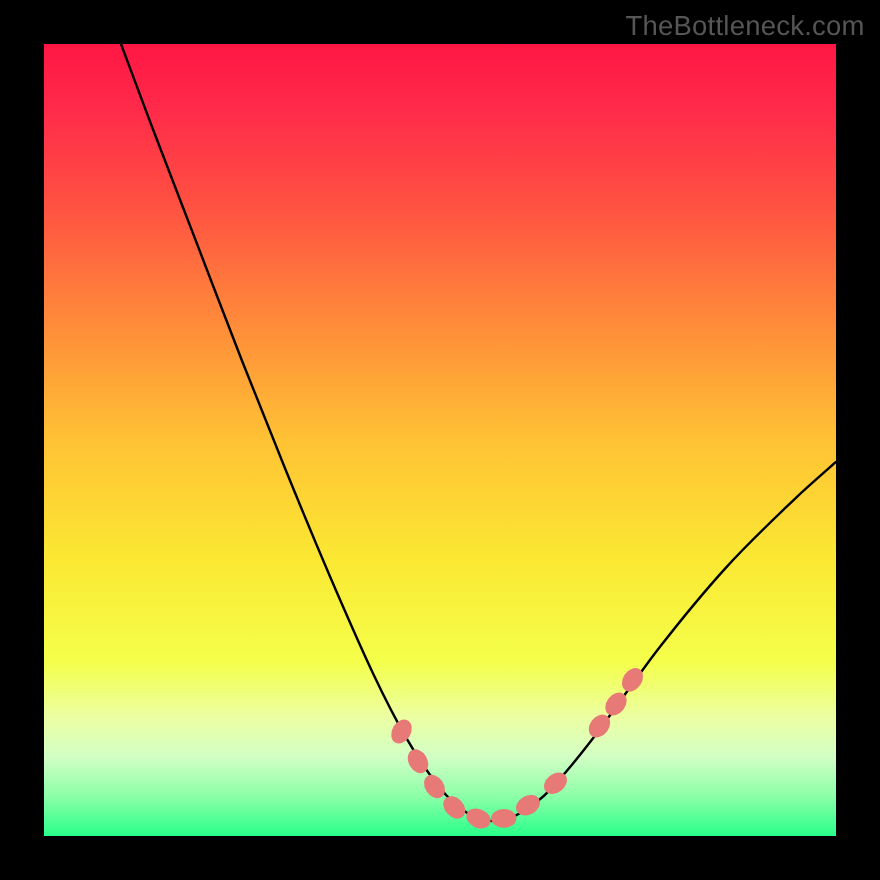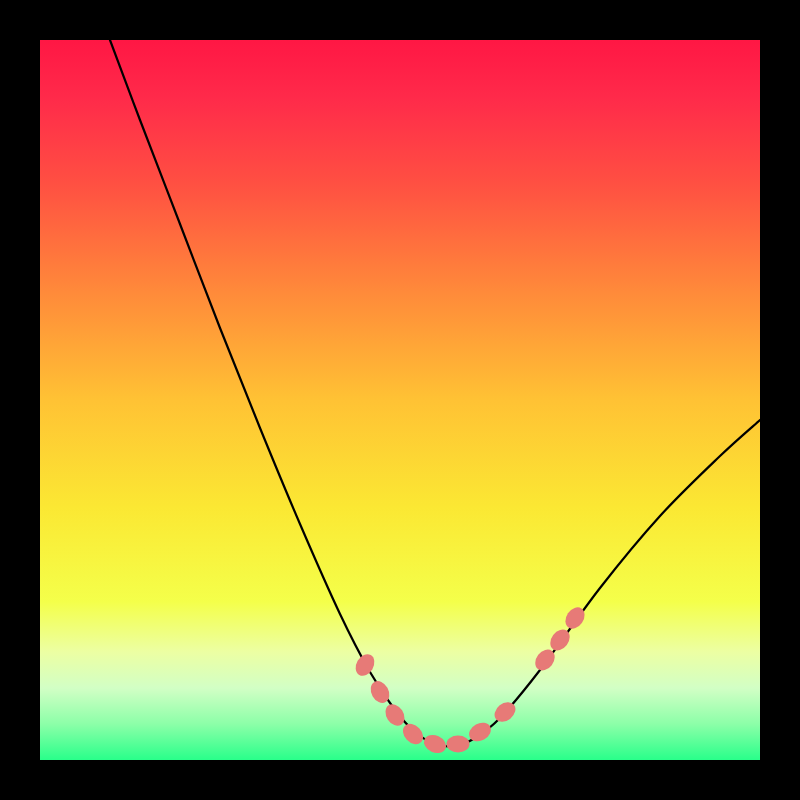--- a/index.html
+++ b/index.html
@@ -85,13 +85,14 @@
           <ellipse cx="418" cy="704" rx="8.5" ry="11.5" fill="#e77a77" transform="rotate(90 418 704)"></ellipse>
           <ellipse cx="440" cy="692" rx="8.5" ry="11.5" fill="#e77a77" transform="rotate(61.389540334034784 440 692)"></ellipse>
           <ellipse cx="465" cy="672" rx="8.5" ry="11.5" fill="#e77a77" transform="rotate(51.340191745909905 465 672)"></ellipse>
           <ellipse cx="505" cy="620" rx="8.5" ry="11.5" fill="#e77a77" transform="rotate(37.56859202882749 505 620)"></ellipse>
           <ellipse cx="520" cy="600" rx="8.5" ry="11.5" fill="#e77a77" transform="rotate(36.86989764584402 520 600)"></ellipse>
           <ellipse cx="535" cy="578" rx="8.5" ry="11.5" fill="#e77a77" transform="rotate(34.28687697720896 535 578)"></ellipse>
         </g>
     </svg>
 
   </div>
+  <div class="watermark">TheBottleneck.com</div>
 </div>
 
 </body></html>

